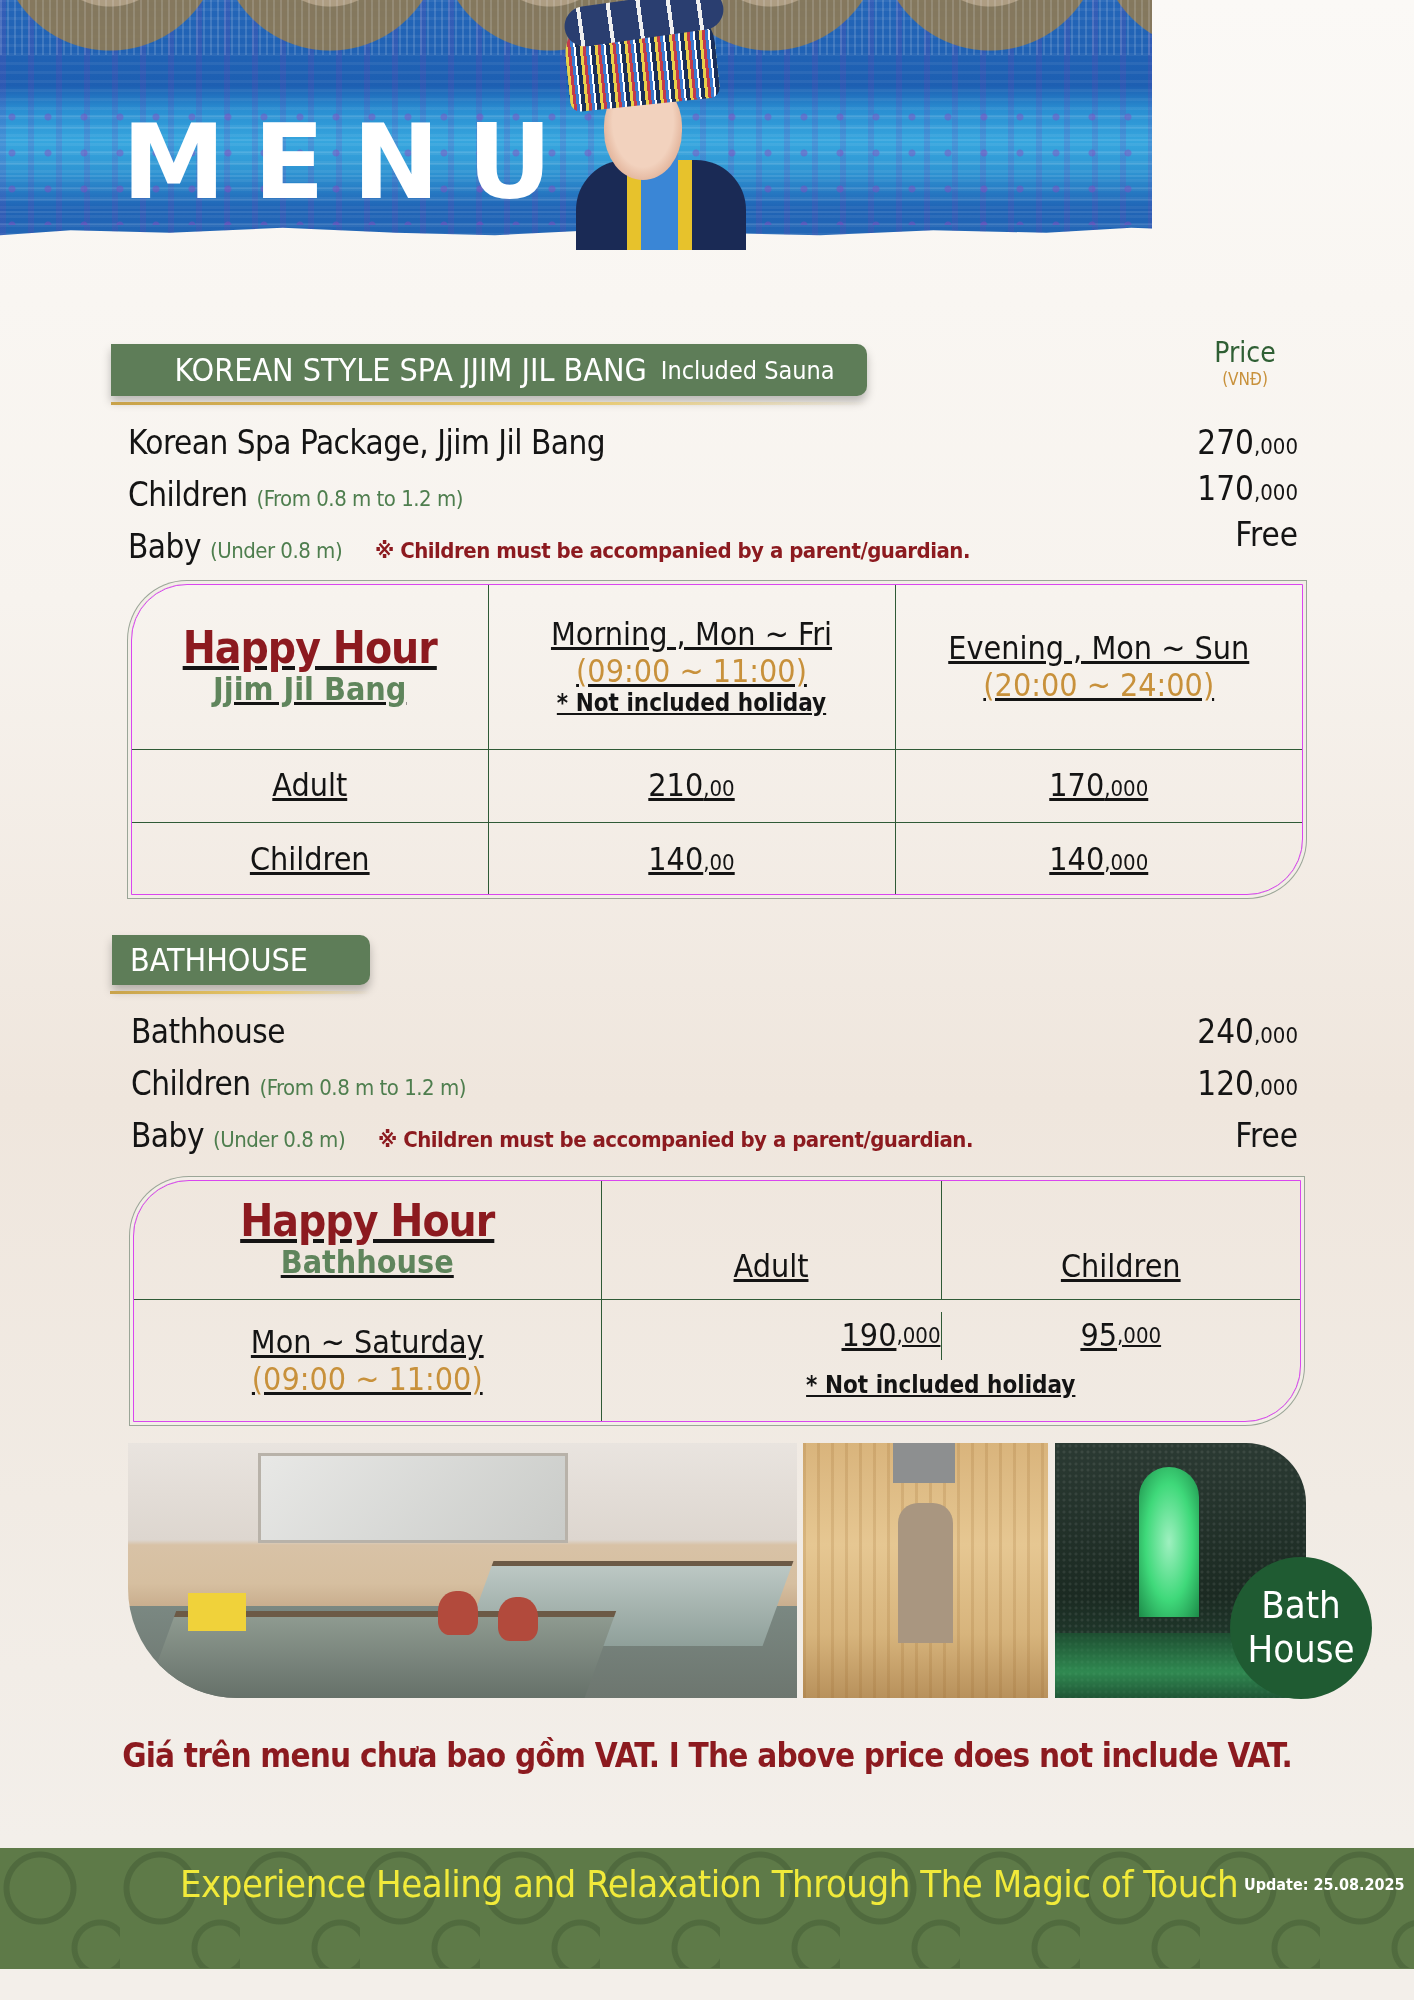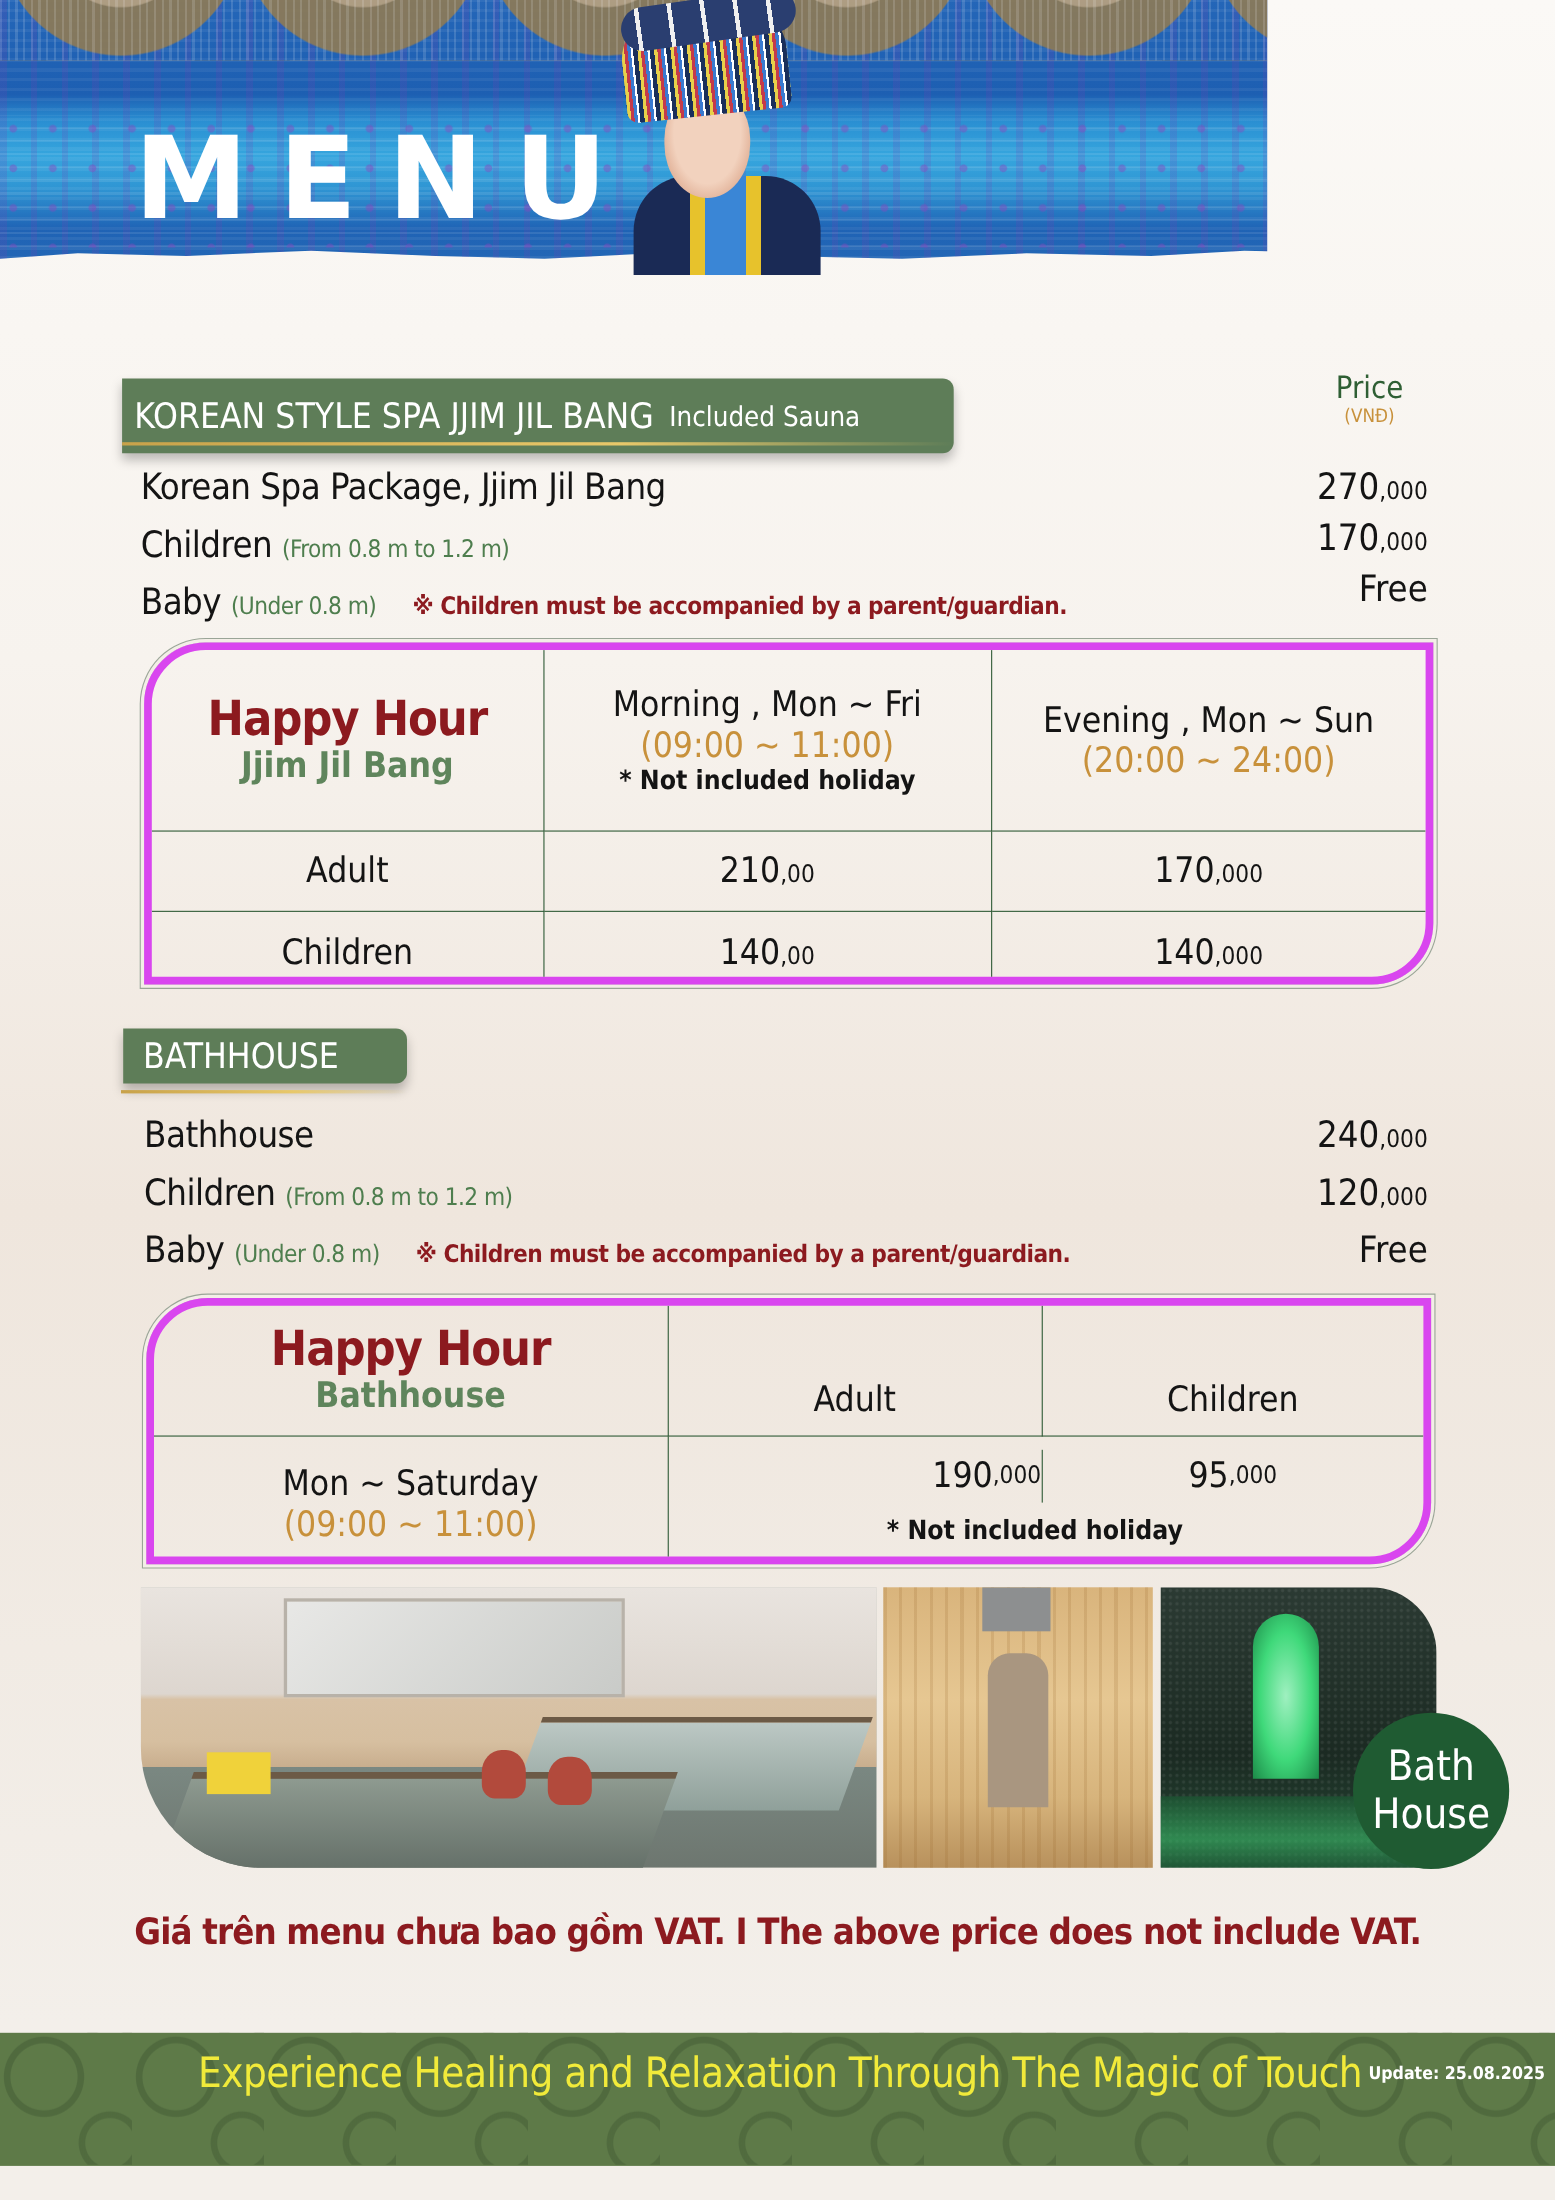--- a/index.html
+++ b/index.html
@@ -80,21 +80,21 @@
     font-size: 32px; line-height: 1; white-space: nowrap;
     box-shadow: 0 6px 10px rgba(0,0,0,0.25);
     border-radius: 0 10px 10px 0;
     display: flex; align-items: center; font-stretch: condensed;
   }
   .sec-tag .sub { font-size: 25px; margin-left: 14px; }
   .sec-underline {
     position: absolute; height: 3px;
     background: linear-gradient(90deg, #c8a24a, #e8c86a 60%, rgba(232,200,106,0));
   }
-  .sec1 { left: 111px; top: 344px; width: 756px; height: 68px; padding-left: 11px; }
+  .sec1 { left: 111px; top: 344px; width: 756px; height: 52px; padding-left: 31px; justify-content: center; }
   .sec1-ul { left: 111px; top: 402px; width: 756px; }
   .sec2 { left: 112px; top: 935px; width: 258px; height: 50px; padding-left: 18px; }
   .sec2-ul { left: 110px; top: 991px; width: 260px; }
 
   .price-head {
     position: absolute; left: 1190px; top: 338px; width: 110px; text-align: center;
   }
   .price-head .p { font-size: 28px; color: #2f5f34; line-height: 1.1; }
   .price-head .c { font-size: 17px; color: #c8913b; line-height: 1.2; }
 
@@ -106,24 +106,25 @@
   .line .note { font-size: 22px; color: #4e7e4e; }
   .line .warn { font-size: 22px; color: #8c1a1f; font-weight: bold; margin-left: 24px; }
   .price {
     position: absolute; right: 116px; font-size: 33px; color: #141414; line-height: 1;
     text-align: right; white-space: nowrap;
   }
   .price .small { font-size: 22px; }
 
   
   .hh {
-    position: absolute; border: 7px solid #d946ef;
+    position: absolute; border: 1px solid #d946ef;
     border-radius: 56px 0 56px 0;
     box-shadow: 0 0 0 3px #f3eee7, 0 0 0 4px #9aa597;
     overflow: hidden;
+    text-decoration: underline;
   }
   .hh table { width: 100%; height: 100%; border-collapse: collapse; }
   .hh td {
     border: 1.5px solid #2f5a36; text-align: center; vertical-align: middle;
     font-size: 32px; color: #141414; line-height: 1.15;
   }
   .hh tr:first-child td { border-top: none; }
   .hh tr:last-child td { border-bottom: none; }
   .hh td:first-child { border-left: none; }
   .hh td:last-child { border-right: none; }

